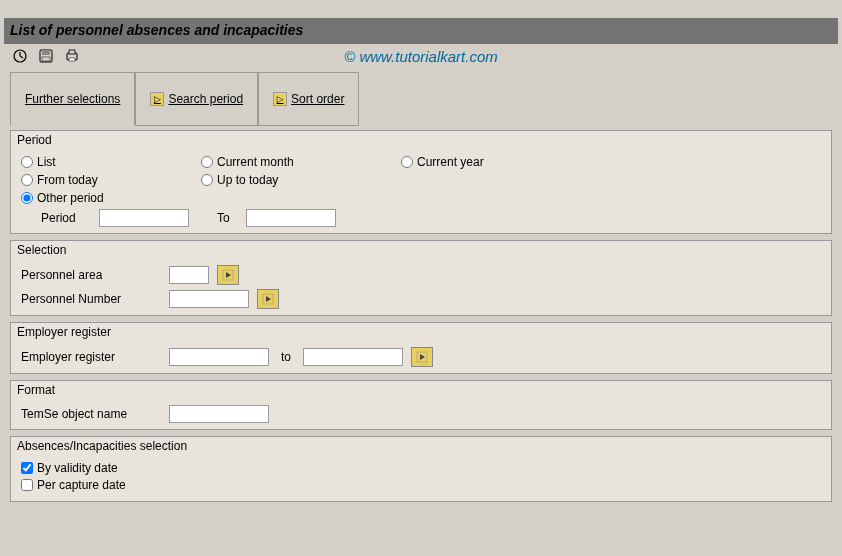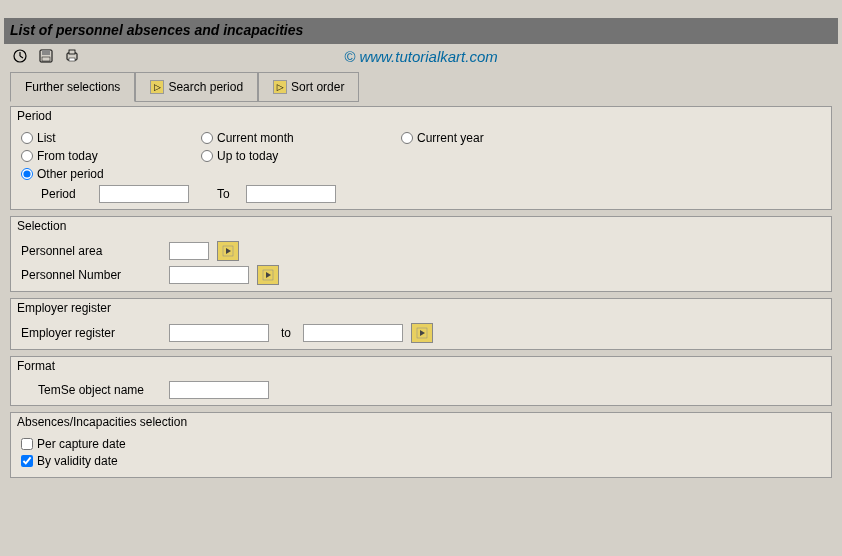--- a/index.html
+++ b/index.html
@@ -39,28 +39,29 @@
       justify-content: center;
       cursor: pointer;
     }
     .tabs-row {
       display: flex;
       align-items: center;
       padding: 4px 6px 0 6px;
       gap: 0;
     }
     .tab {
-      padding: 7px 14px;
+      padding: 19px 14px;
       border: 1px solid #999;
       background: #d4d0c8;
       cursor: pointer;
       font-size: 12px;
       display: flex;
       align-items: flex-start;
       gap: 4px;
+      text-decoration: underline;
     }
     .tab.active {
       background: #d4d0c8;
       border-bottom: 1px solid #d4d0c8;
       font-weight: normal;
     }
     .tab-arrow {
       width: 14px;
       height: 14px;
       background: #e8d060;
@@ -167,21 +168,21 @@
       gap: 8px;
     }
     .empl-label { width: 140px; }
     .empl-input { width: 100px; height: 18px; border: 1px solid #999; background: white; padding: 1px 2px; }
     .to-small { margin: 0 4px; }
     .format-row {
       display: flex;
       align-items: center;
       gap: 8px;
     }
-    .fmt-label { width: 140px; text-align: center; }
+    .fmt-label { width: 140px; }
     .fmt-input { width: 100px; height: 18px; border: 1px solid #999; background: white; padding: 1px 2px; }
     .checkbox-item {
       display: flex;
       align-items: center;
       gap: 4px;
       margin-bottom: 3px;
     }
     .checkbox-item input[type="checkbox"] {
       margin: 0;
       width: 12px;
@@ -339,24 +340,24 @@
           <span class="fmt-label">TemSe object name</span>
           <input type="text" class="fmt-input" value="" style="">
         </div>
       </div>
     </div>
 
     <div class="section">
       <div class="section-title">Absences/Incapacities selection</div>
       <div class="section-content">
         <div class="checkbox-item">
+          <input type="checkbox" checked="" style="">
+          <span>By validity date</span>
+        </div>
+        <div class="checkbox-item">
           <input type="checkbox" style="">
           <span>Per capture date</span>
         </div>
-        <div class="checkbox-item">
-          <input type="checkbox" checked="" style="">
-          <span>By validity date</span>
-        </div>
       </div>
     </div>
 
   </div>
 </div>
 
 </body></html>

